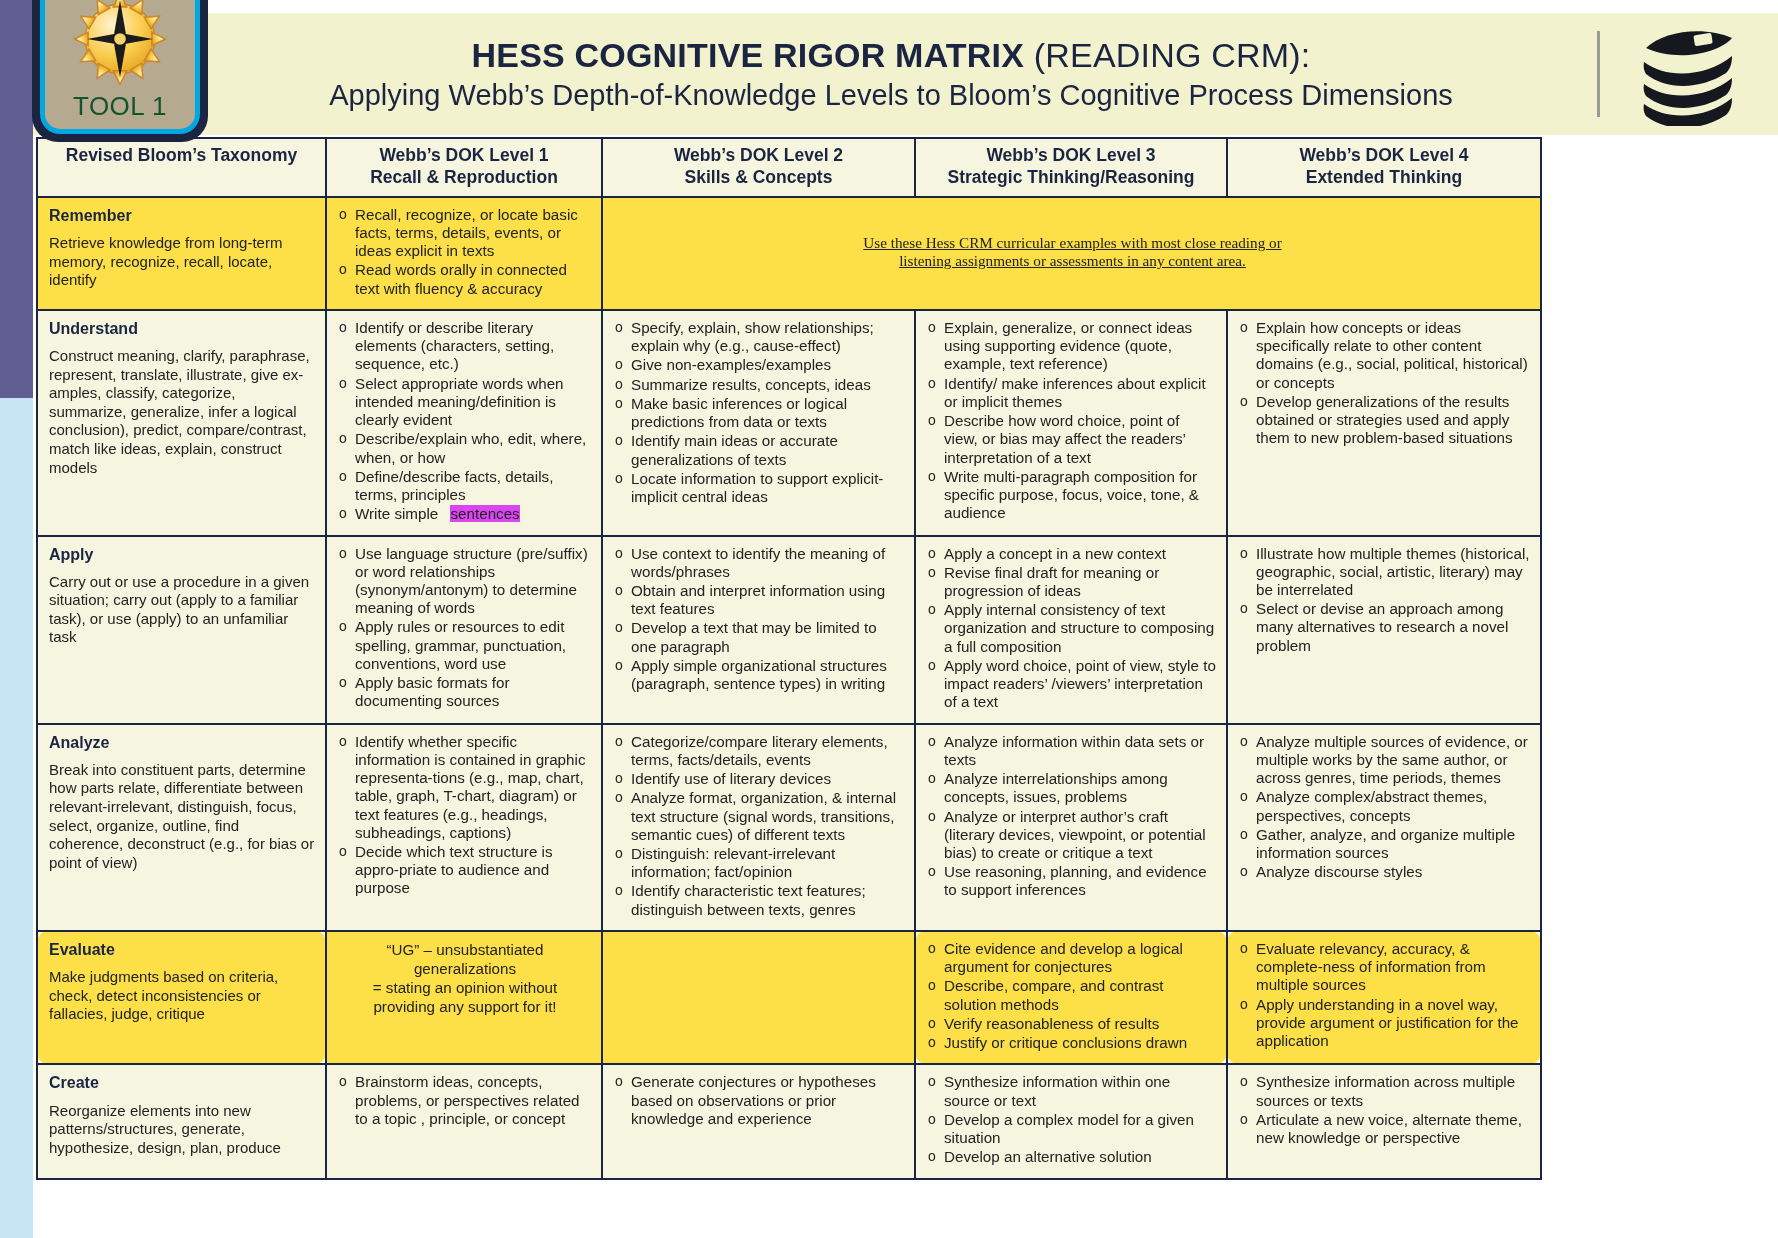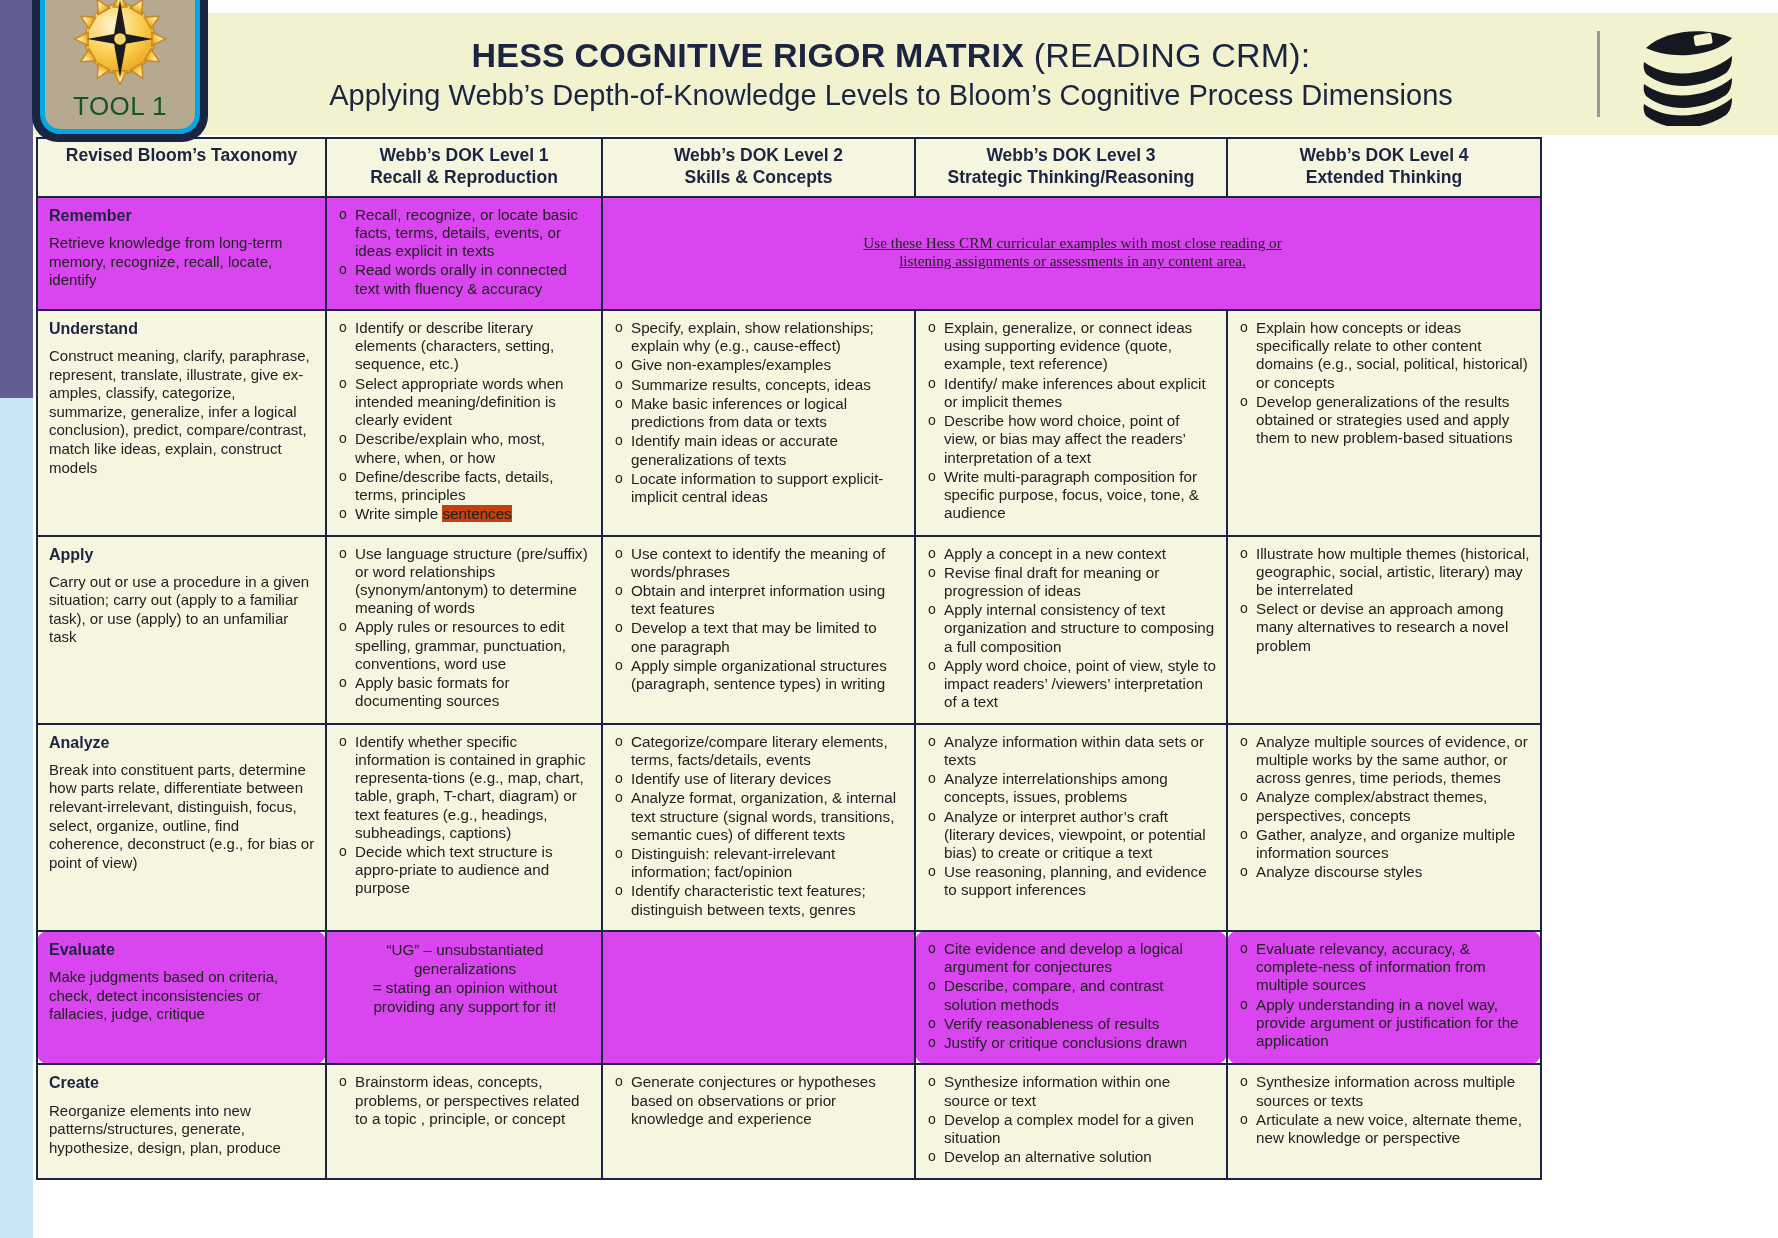--- a/index.html
+++ b/index.html
@@ -137,21 +137,21 @@
   col.c2 { width: 313px; }
   col.c3 { width: 312px; }
   col.c4 { width: 314px; }
 
   td.cell {
     padding: 8px 9px 10px 11px;
     font-size: 15.2px;
     line-height: 1.2;
     color: #222222;
   }
-  tr.band-white td.cell { background: #d946ef; }
+  tr.band-white td.cell { background: #fde047; }
   tr.band-cream td.cell { background: #f6f6e0; }
   td.cell.gray { background: #dedede; }
   td.cell.white { background: #ffffff; border-radius: 11px; }
 
   .dim-name {
     font-weight: bold;
     font-size: 16px;
     color: #1b2440;
     margin-bottom: 9px;
   }
@@ -188,21 +188,22 @@
     vertical-align: middle !important;
     text-decoration: underline;
   }
   .plain-note {
     text-align: center;
     font-size: 15.2px;
     line-height: 1.25;
   }
   .plain-note .l2, .plain-note .l3 { display:block; }
   .hl {
-    background: #c2410c;
+    background: #d946ef;
+    margin-left: 8px;
   }
 </style>
 </head>
 <body>
 
 <div id="page">
 
   <div class="left-strip-top"></div>
   <div class="left-strip-bottom"></div>
 
@@ -322,21 +323,21 @@
 
       <tr class="band-cream">
         <td class="cell">
           <div class="dim-name">Understand</div>
           <div class="dim-desc">Construct meaning, clarify, paraphrase, represent, translate, illustrate, give ex-amples, classify, categorize, summarize, generalize, infer a logical conclusion), predict, compare/contrast, match like ideas, explain, construct models</div>
         </td>
         <td class="cell">
           <ul class="bullets">
               <li>Identify or describe literary elements (characters, setting, sequence, etc.)</li>
               <li>Select appropriate words when intended meaning/definition is clearly evident</li>
-              <li>Describe/explain who, most, where, when, or how</li>
+              <li>Describe/explain who, edit, where, when, or how</li>
               <li>Define/describe facts, details, terms, principles</li>
               <li>Write simple <span class="hl">sentences</span></li>
             </ul>
         </td>
         <td class="cell">
           <ul class="bullets">
               <li>Specify, explain, show relationships; explain why (e.g., cause-effect)</li>
               <li>Give non-examples/examples</li>
               <li>Summarize results, concepts, ideas</li>
               <li>Make basic inferences or logical predictions from data or texts</li>

